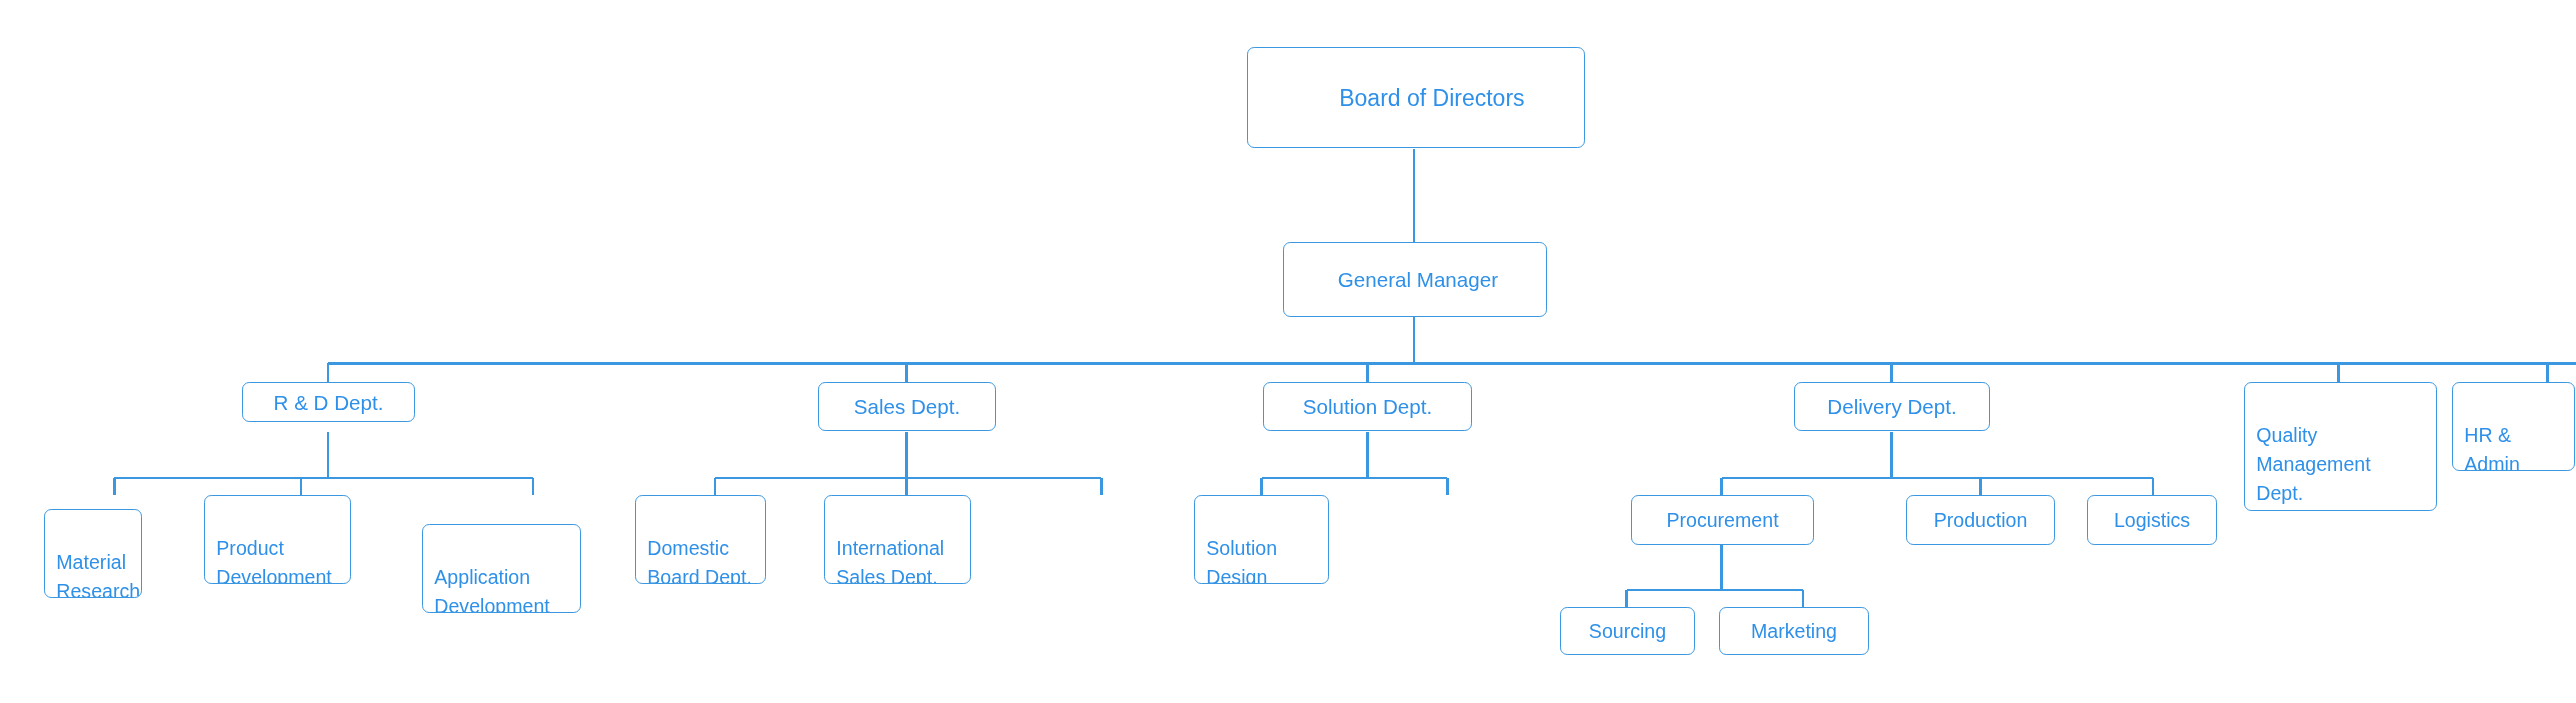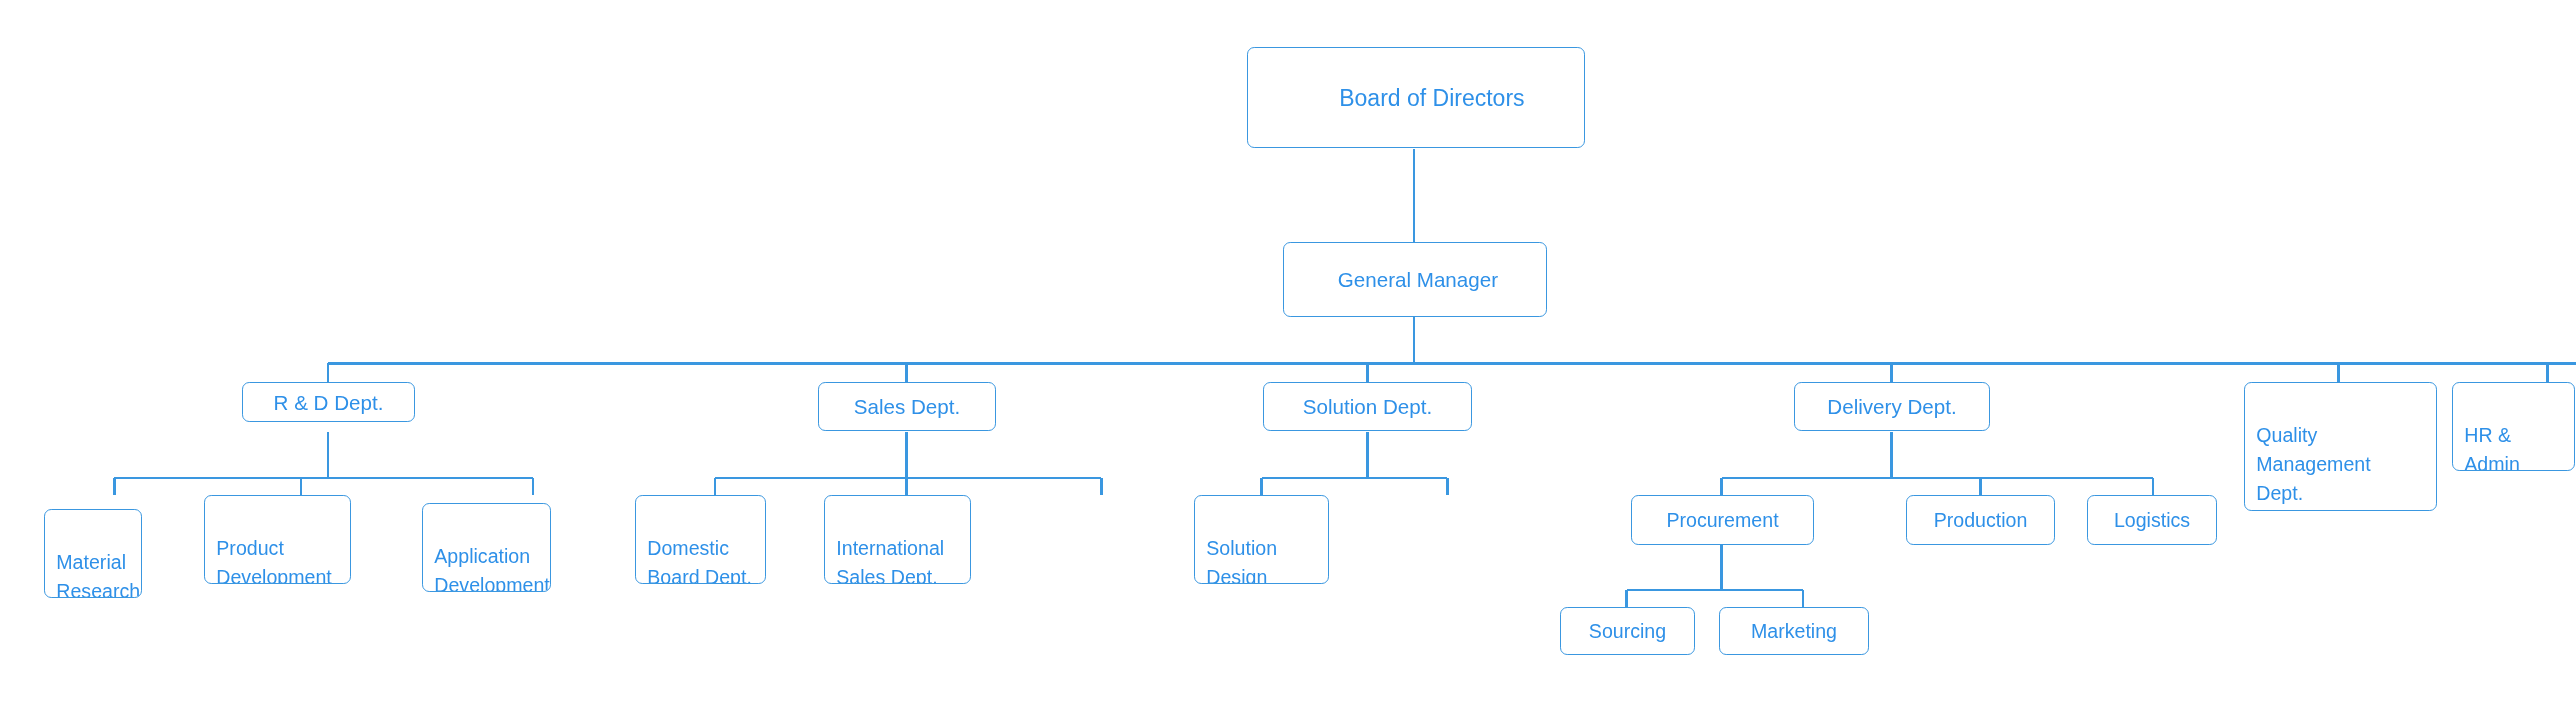--- a/index.html
+++ b/index.html
@@ -134,21 +134,21 @@
   <div class="node" style="left:44px; top:509px; width:98px; height:89px;">
     <span>Material
 Research</span>
   </div>
 
   <div class="node" style="left:204px; top:495px; width:147px; height:89px;">
     <span>Product
 Development</span>
   </div>
 
-  <div class="node" style="left:422px; top:503px; width:129px; height:89px;">
+  <div class="node" style="left:422px; top:524px; width:159px; height:89px;">
     <span>Application
 Development</span>
   </div>
 
   <div class="node" style="left:635px; top:495px; width:131px; height:89px;">
     <span>Domestic
 Board Dept.</span>
   </div>
 
   <div class="node" style="left:824px; top:495px; width:147px; height:89px;">

